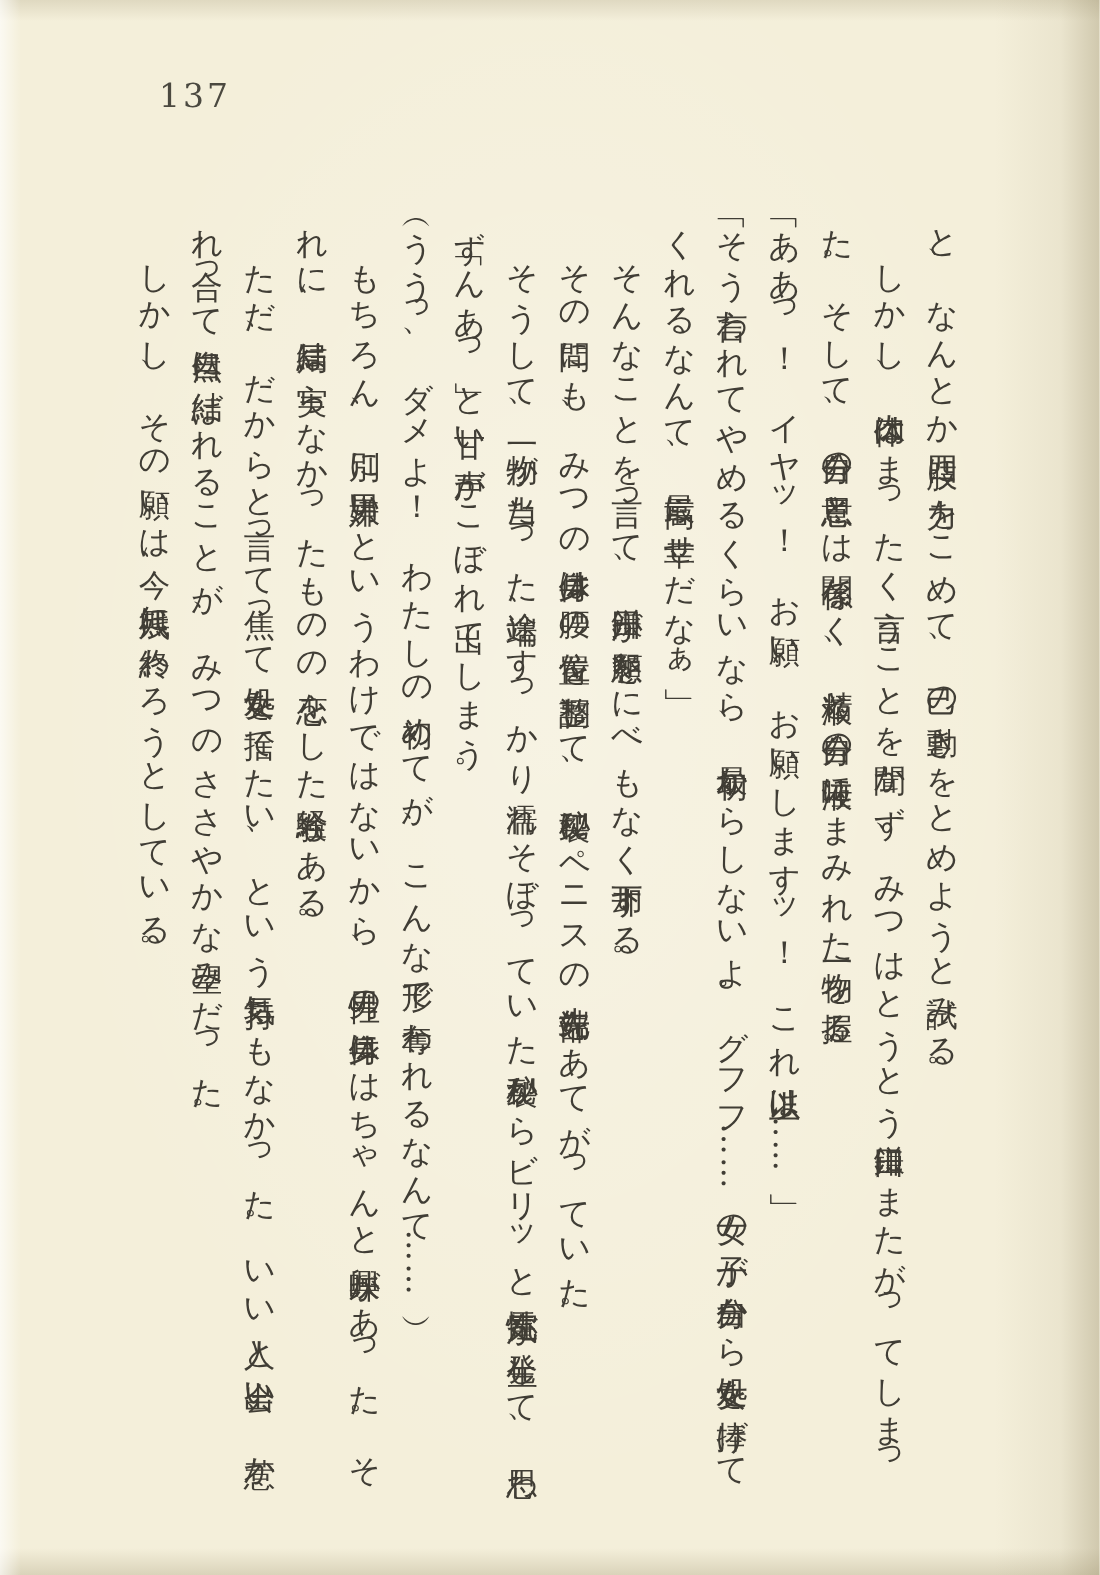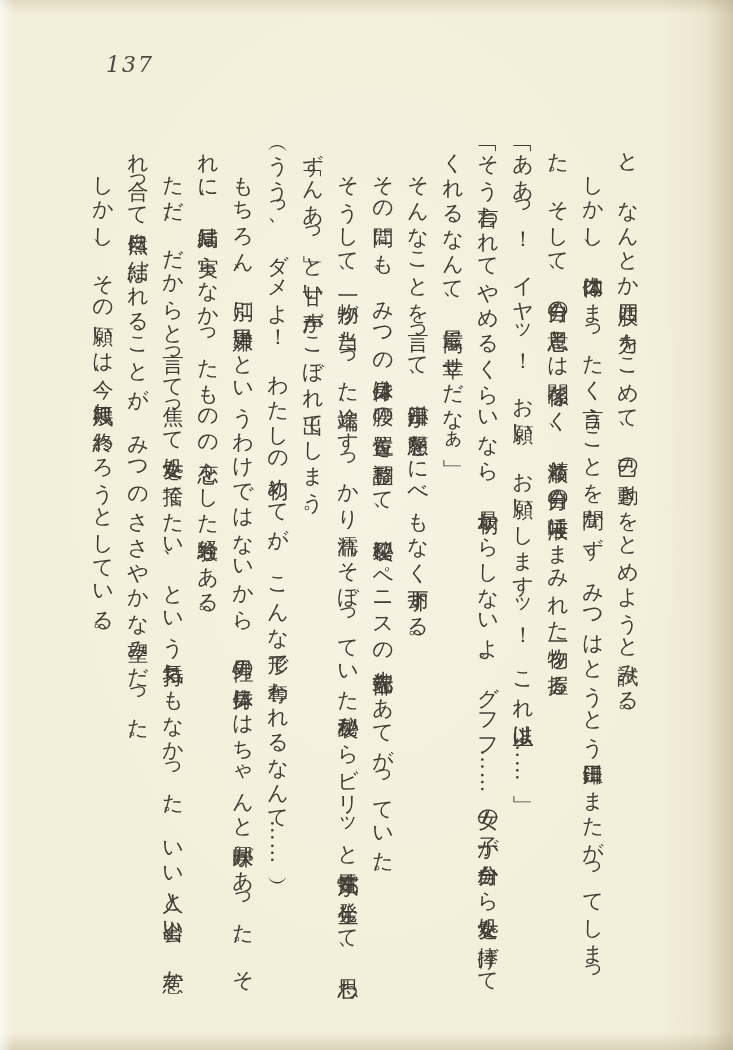--- a/index.html
+++ b/index.html
@@ -23,21 +23,20 @@
       linear-gradient(to bottom, rgba(150,138,102,0.22), rgba(150,138,102,0) 14px),
       linear-gradient(to top, rgba(150,138,102,0.28), rgba(150,138,102,0) 18px),
       radial-gradient(ellipse at 50% 45%, rgba(255,255,255,0.25), rgba(255,255,255,0) 65%),
       #f4efda;
   }
   .page-number {
     position: absolute;
     left: 106px;
     top: 52px;
     font-size: 22px;
-    font-style: italic;
     letter-spacing: 2px;
     color: #4b4940;
   }
   .text-block {
     position: absolute;
     top: 138px;
     right: 88px;
     height: 858px;
     writing-mode: vertical-rl;
     text-orientation: mixed;

